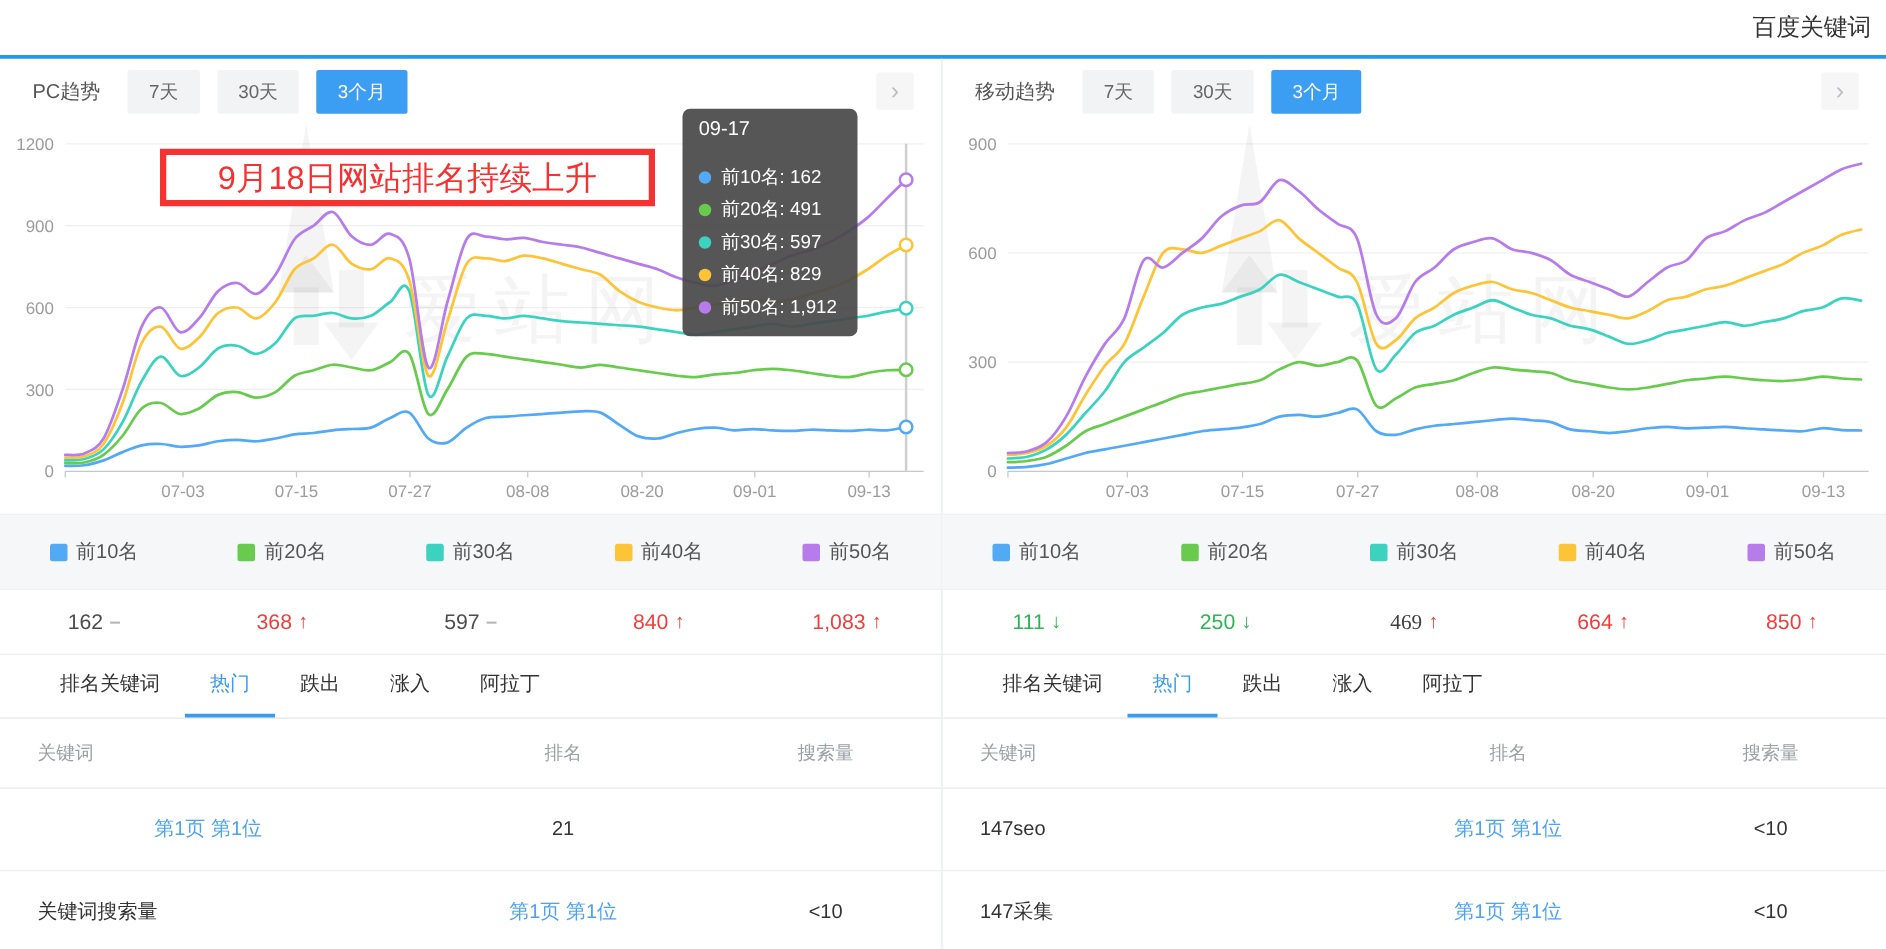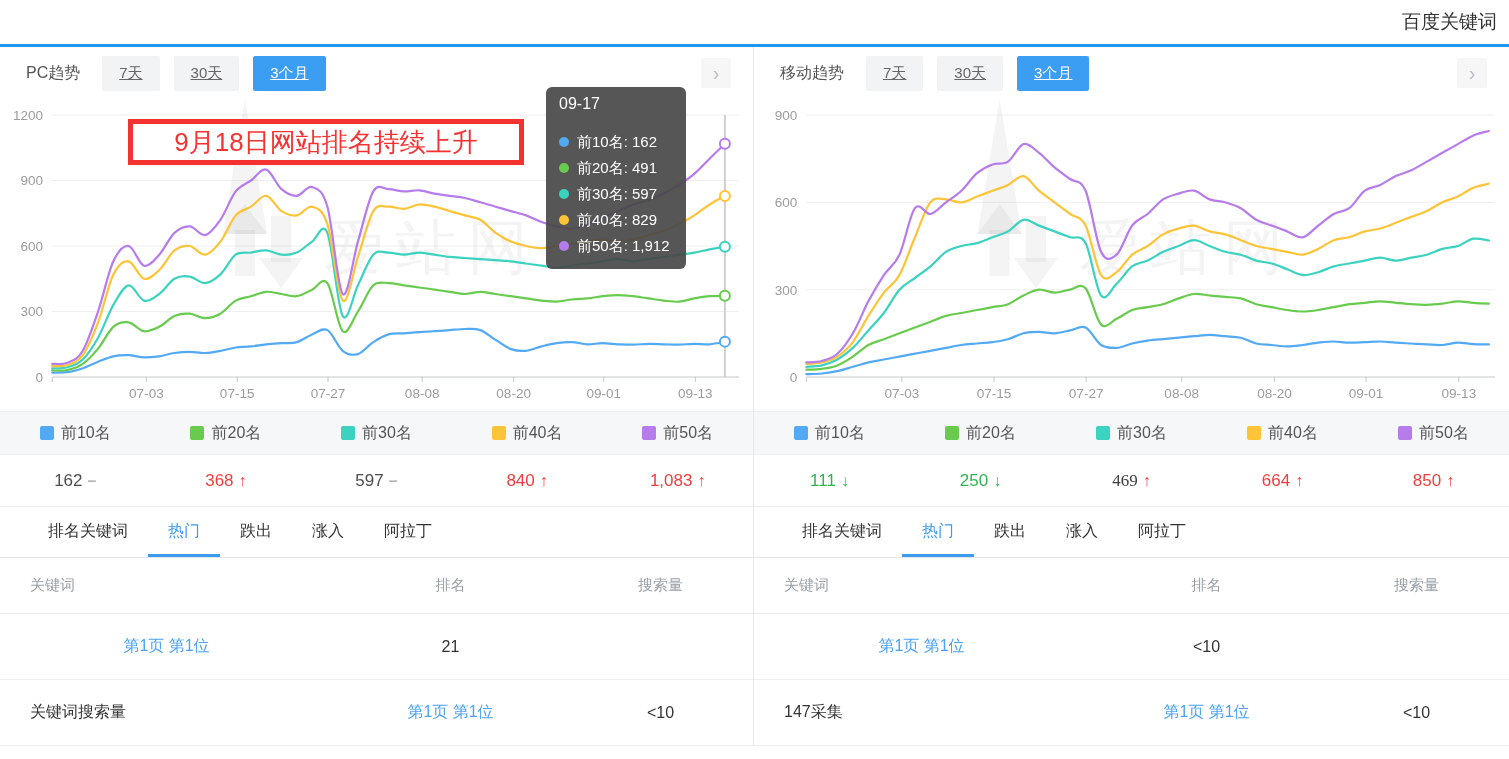--- a/index.html
+++ b/index.html
@@ -9,21 +9,21 @@
   .title-divider { height:3px; background:#2296f3; width:100%; }
   .panels { display:flex; width:1509px; }
   .panel { width:754px; }
   .panel.left { border-right:1px solid #e6e9ec; }
   .panel.right { width:755px; }
 
   
   .panel-head { height:52px; display:flex; align-items:center; padding:0 22px 0 26px; }
   .trend-label { font-size:16px; color:#555; margin-right:22px; }
   .range-tab { font-size:15px; color:#666; background:#f2f3f4; border:none; padding:8px 17px;
-    margin-right:14px; border-radius:2px; cursor:pointer; font-family:inherit;text-decoration:underline; }
+    margin-right:14px; border-radius:2px; cursor:pointer; font-family:inherit; }
   .range-tab.active { background:#3b9ef2; color:#fff; }
   .head-spacer { flex:1; }
   .chevron-btn { width:30px; height:30px; background:#f6f6f6; border:none; border-radius:2px;
     color:#b9bec4; font-size:20px; line-height:28px; cursor:pointer; }
 
   
   .chart-wrap { position:relative; height:312px; }
   .chart-wrap svg { display:block; width:100%; height:312px; font-family:inherit; }
 
   .annotation-box { position:absolute; left:128px; top:20px; width:396px; height:46px;
@@ -31,21 +31,21 @@
     text-align:center; line-height:36px; z-index:5; }
 
   .chart-tooltip { position:absolute; left:546px; top:-12px; width:140px;
     background:rgba(72,72,72,0.92); border-radius:6px; padding:8px 10px 10px 13px;
     color:#fff; z-index:6; pointer-events:none; }
   .chart-tooltip .tt-date { font-size:16px; margin-bottom:16px; }
   .tt-row { display:flex; align-items:center; font-size:15px; line-height:26px; white-space:nowrap; }
   .tt-dot { width:10px; height:10px; border-radius:50%; margin-right:8px; flex:none; }
 
   
-  .legend-row { height:44px; background:#f6f7f9; border-top:1px solid #eef0f2;
+  .legend-row { height:61px; background:#f6f7f9; border-top:1px solid #eef0f2;
     border-bottom:1px solid #eef0f2; display:flex; }
   .legend-item { flex:1; display:flex; align-items:center; justify-content:center;
     font-size:16px; color:#555; cursor:pointer; }
   .legend-chip { width:14px; height:14px; border-radius:2px; margin-right:7px; }
 
   
   .stats-row { height:52px; display:flex; border-bottom:1px solid #ececec; }
   .stat-cell { flex:1; display:flex; align-items:center; justify-content:center; font-size:17px; }
   .stat-arrow { font-size:16px; font-weight:bold; margin-left:5px; }
 
@@ -334,20 +334,21 @@
       <div class="kw-tab">阿拉丁</div>
     </div>
 
     <div class="kw-table">
       <div class="kw-tr head">
         <div class="td-kw">关键词</div>
         <div class="td-rank">排名</div>
         <div class="td-vol">搜索量</div>
       </div>
       <div class="kw-tr row">
+        <div class="td-kw">147seo</div>
         <div class="td-rank"><a class="rank-link">第1页 第1位</a></div>
         <div class="td-vol">&lt;10</div>
       </div>
       <div class="kw-tr row">
         <div class="td-kw">147采集</div>
         <div class="td-rank"><a class="rank-link">第1页 第1位</a></div>
         <div class="td-vol">&lt;10</div>
       </div>
     </div>
   </section>

